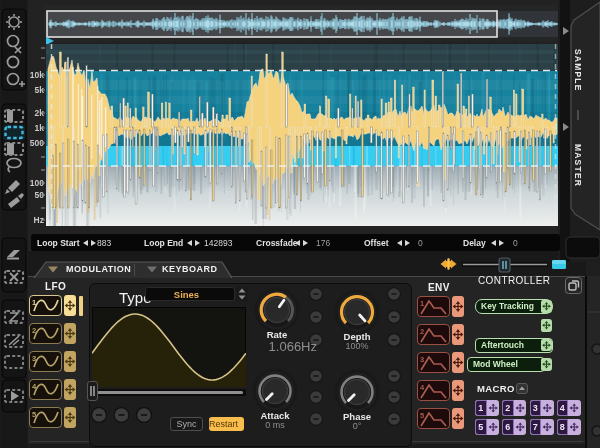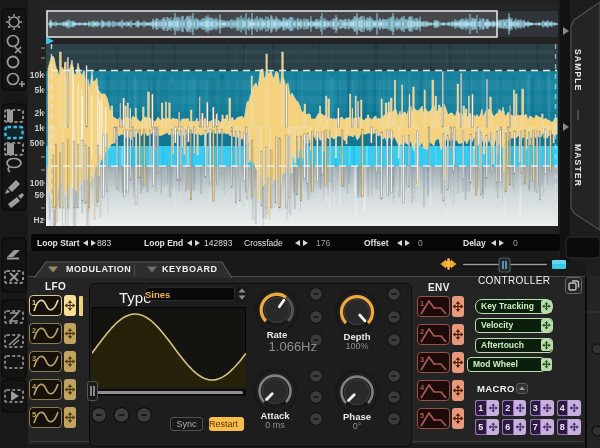--- a/index.html
+++ b/index.html
@@ -1531,21 +1531,21 @@
     <div style="position:absolute;left:567px;top:130px;width:21px;height:72px;color:#e8e8e8;font-size:8.5px;font-weight:bold;letter-spacing:1.2px;writing-mode:vertical-rl;text-align:center;line-height:21px">MASTER</div>
     <div style="position:absolute;left:31px;top:234px;width:529px;height:17px;background:#070707;border-radius:3px"></div>
     <div style="position:absolute;left:37px;top:238px;color:#e2e2e2;font-size:8.5px;font-weight:bold">Loop Start</div>
     <div style="position:absolute;left:83px;top:239.5px;width:0;height:0;border-top:3.5px solid transparent;border-bottom:3.5px solid transparent;border-right:5px solid #d8d8d8"></div>
     <div style="position:absolute;left:91px;top:239.5px;width:0;height:0;border-top:3.5px solid transparent;border-bottom:3.5px solid transparent;border-left:5px solid #d8d8d8"></div>
     <div style="position:absolute;left:97px;top:238px;color:#d8d8d8;font-size:8.5px">883</div>
     <div style="position:absolute;left:144px;top:238px;color:#e2e2e2;font-size:8.5px;font-weight:bold">Loop End</div>
     <div style="position:absolute;left:187px;top:239.5px;width:0;height:0;border-top:3.5px solid transparent;border-bottom:3.5px solid transparent;border-right:5px solid #d8d8d8"></div>
     <div style="position:absolute;left:195px;top:239.5px;width:0;height:0;border-top:3.5px solid transparent;border-bottom:3.5px solid transparent;border-left:5px solid #d8d8d8"></div>
     <div style="position:absolute;left:204px;top:238px;color:#d8d8d8;font-size:8.5px">142893</div>
-    <div style="position:absolute;left:244px;top:238px;color:#e2e2e2;font-size:8.5px;font-weight:normal">Crossfade</div>
+    <div style="position:absolute;left:256px;top:238px;color:#e2e2e2;font-size:8.5px;font-weight:bold">Crossfade</div>
     <div style="position:absolute;left:295px;top:239.5px;width:0;height:0;border-top:3.5px solid transparent;border-bottom:3.5px solid transparent;border-right:5px solid #d8d8d8"></div>
     <div style="position:absolute;left:303px;top:239.5px;width:0;height:0;border-top:3.5px solid transparent;border-bottom:3.5px solid transparent;border-left:5px solid #d8d8d8"></div>
     <div style="position:absolute;left:316px;top:238px;color:#9f9f9f;font-size:8.5px">176</div>
     <div style="position:absolute;left:364px;top:238px;color:#e2e2e2;font-size:8.5px;font-weight:bold">Offset</div>
     <div style="position:absolute;left:397px;top:239.5px;width:0;height:0;border-top:3.5px solid transparent;border-bottom:3.5px solid transparent;border-right:5px solid #d8d8d8"></div>
     <div style="position:absolute;left:405px;top:239.5px;width:0;height:0;border-top:3.5px solid transparent;border-bottom:3.5px solid transparent;border-left:5px solid #d8d8d8"></div>
     <div style="position:absolute;left:418px;top:238px;color:#9f9f9f;font-size:8.5px">0</div>
     <div style="position:absolute;left:463px;top:238px;color:#e2e2e2;font-size:8.5px;font-weight:bold">Delay</div>
     <div style="position:absolute;left:491px;top:239.5px;width:0;height:0;border-top:3.5px solid transparent;border-bottom:3.5px solid transparent;border-right:5px solid #d8d8d8"></div>
     <div style="position:absolute;left:499px;top:239.5px;width:0;height:0;border-top:3.5px solid transparent;border-bottom:3.5px solid transparent;border-left:5px solid #d8d8d8"></div>
@@ -1732,21 +1732,21 @@
         <path d="M 6.00 5.10 L 3.84 7.91 L 8.16 7.91 Z"></path>
         <path d="M 6.00 15.90 L 3.84 13.09 L 8.16 13.09 Z"></path>
         <path d="M 0.60 10.50 L 3.41 8.34 L 3.41 12.66 Z"></path>
         <path d="M 11.40 10.50 L 8.59 8.34 L 8.59 12.66 Z"></path>
       </g>
     </svg>
     <div style="position:absolute;left:79px;top:296px;width:4px;height:20px;background:#efd183;border-radius:1px"></div>
     <div style="position:absolute;left:89px;top:283px;width:321px;height:162px;background:#1d1d1d;border:1px solid #0c0c0c;border-radius:6px"></div>
     <div style="position:absolute;left:119px;top:289px;color:#f2f2f2;font-size:15px;font-weight:normal">Type</div>
     <div style="position:absolute;left:145px;top:287px;width:90px;height:14px;background:#0a0a0a;border-radius:3px;border:1px solid #2a2a2a;box-sizing:border-box"></div>
-    <div style="position:absolute;left:145px;top:289px;width:83px;text-align:left;color:#eeb157;font-size:9.5px;font-weight:bold">Sines</div>
+    <div style="position:absolute;left:145px;top:289px;width:83px;text-align:center;color:#eeb157;font-size:9.5px;font-weight:bold">Sines</div>
     <svg style="position:absolute;left:236px;top:286px" width="12" height="16" viewBox="0 0 12 16">
       <rect x="0" y="0" width="12" height="16" rx="2" fill="#1a1a1a"></rect>
       <path d="M 2.5 6.5 l 3.5 -4 l 3.5 4 z" fill="#909090"></path>
       <path d="M 2.5 9.5 l 3.5 4 l 3.5 -4 z" fill="#909090"></path>
     </svg>
     <div style="position:absolute;left:92px;top:307px;width:154px;height:80px;background:#131310;border:1px solid #050505;box-sizing:border-box"></div>
     <svg style="position:absolute;left:92px;top:307px" width="154" height="80" viewBox="0 0 154 80">
       <polygon points="0,46.2 2,43.5 4,40.8 6,38.1 8,35.5 10,32.8 12,30.2 14,27.7 16,25.2 18,22.9 20,20.6 22,18.5 24,16.5 26,14.7 28,13.1 30,11.6 32,10.3 34,9.3 36,8.4 38,7.7 40,7.3 42,7.0 44,7.0 46,7.2 48,7.7 50,8.3 52,9.1 54,10.2 56,11.5 58,12.9 60,14.5 62,16.3 64,18.3 66,20.4 68,22.6 70,24.9 72,27.4 74,29.9 76,32.5 78,35.1 80,37.8 82,40.5 84,43.2 86,45.9 88,48.5 90,51.1 92,53.6 94,56.0 96,58.3 98,60.4 100,62.5 102,64.4 104,66.1 106,67.7 108,69.0 110,70.2 112,71.2 114,72.0 116,72.5 118,72.9 120,73.0 122,72.9 124,72.6 126,72.1 128,71.3 130,70.4 132,69.2 134,67.8 136,66.3 138,64.6 140,62.7 142,60.7 144,58.5 146,56.3 148,53.9 150,51.4 152,48.8 154,46.2 154,80 0,80" fill="#262209"></polygon>
       <polyline points="0,46.2 2,43.5 4,40.8 6,38.1 8,35.5 10,32.8 12,30.2 14,27.7 16,25.2 18,22.9 20,20.6 22,18.5 24,16.5 26,14.7 28,13.1 30,11.6 32,10.3 34,9.3 36,8.4 38,7.7 40,7.3 42,7.0 44,7.0 46,7.2 48,7.7 50,8.3 52,9.1 54,10.2 56,11.5 58,12.9 60,14.5 62,16.3 64,18.3 66,20.4 68,22.6 70,24.9 72,27.4 74,29.9 76,32.5 78,35.1 80,37.8 82,40.5 84,43.2 86,45.9 88,48.5 90,51.1 92,53.6 94,56.0 96,58.3 98,60.4 100,62.5 102,64.4 104,66.1 106,67.7 108,69.0 110,70.2 112,71.2 114,72.0 116,72.5 118,72.9 120,73.0 122,72.9 124,72.6 126,72.1 128,71.3 130,70.4 132,69.2 134,67.8 136,66.3 138,64.6 140,62.7 142,60.7 144,58.5 146,56.3 148,53.9 150,51.4 152,48.8 154,46.2" fill="none" stroke="#d6c287" stroke-width="1.6"></polyline>
     </svg>
@@ -1858,21 +1858,20 @@
     <svg style="position:absolute;left:541px;top:300.3px" width="11" height="12.5" viewBox="0 0 11 12.5">
       <g fill="#1d4418">
         <rect x="5.00" y="3.74" width="1.00" height="4.93"></rect>
         <rect x="3.04" y="5.70" width="4.93" height="1.00"></rect>
         <path d="M 5.50 1.90 L 3.78 4.14 L 7.22 4.14 Z"></path>
         <path d="M 5.50 10.50 L 3.78 8.26 L 7.22 8.26 Z"></path>
         <path d="M 1.20 6.20 L 3.44 4.48 L 3.44 7.92 Z"></path>
         <path d="M 9.80 6.20 L 7.56 4.48 L 7.56 7.92 Z"></path>
       </g>
     </svg>
-    <div style="position:absolute;left:475px;top:318px;width:78px;height:15px;background:#0c1e0c;border:1.3px solid #b9dfae;border-radius:4px;box-sizing:border-box;color:#cdeec2;font-size:8.5px;font-weight:bold;line-height:12.5px;padding-left:5px">Velocity</div>
     <div style="position:absolute;left:541px;top:319.3px;width:11px;height:12.5px;background:#b5dca8;border-radius:2px 3px 3px 2px"></div>
     <svg style="position:absolute;left:541px;top:319.3px" width="11" height="12.5" viewBox="0 0 11 12.5">
       <g fill="#1d4418">
         <rect x="5.00" y="3.74" width="1.00" height="4.93"></rect>
         <rect x="3.04" y="5.70" width="4.93" height="1.00"></rect>
         <path d="M 5.50 1.90 L 3.78 4.14 L 7.22 4.14 Z"></path>
         <path d="M 5.50 10.50 L 3.78 8.26 L 7.22 8.26 Z"></path>
         <path d="M 1.20 6.20 L 3.44 4.48 L 3.44 7.92 Z"></path>
         <path d="M 9.80 6.20 L 7.56 4.48 L 7.56 7.92 Z"></path>
       </g>

